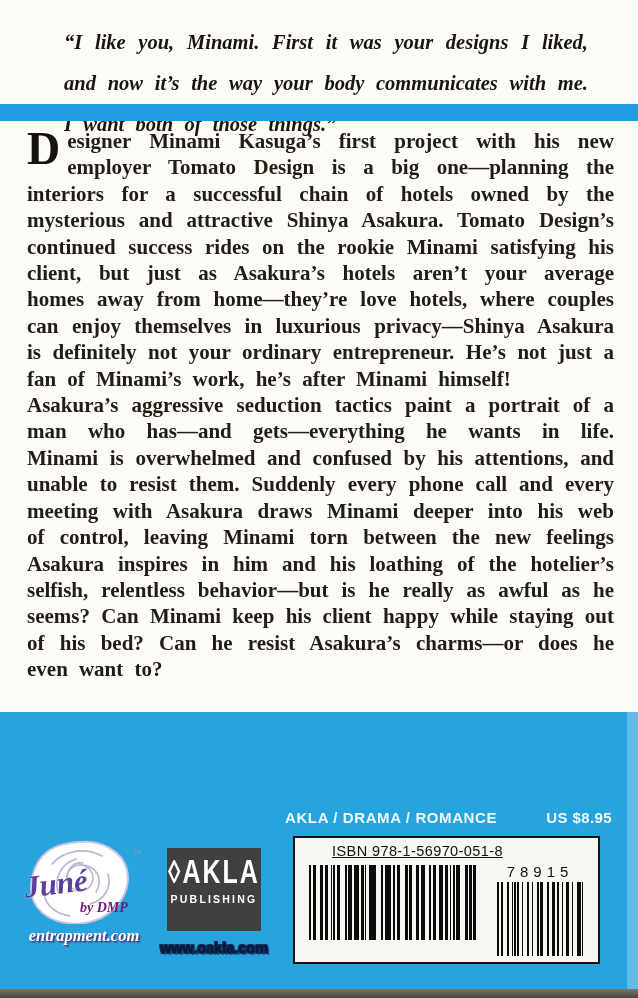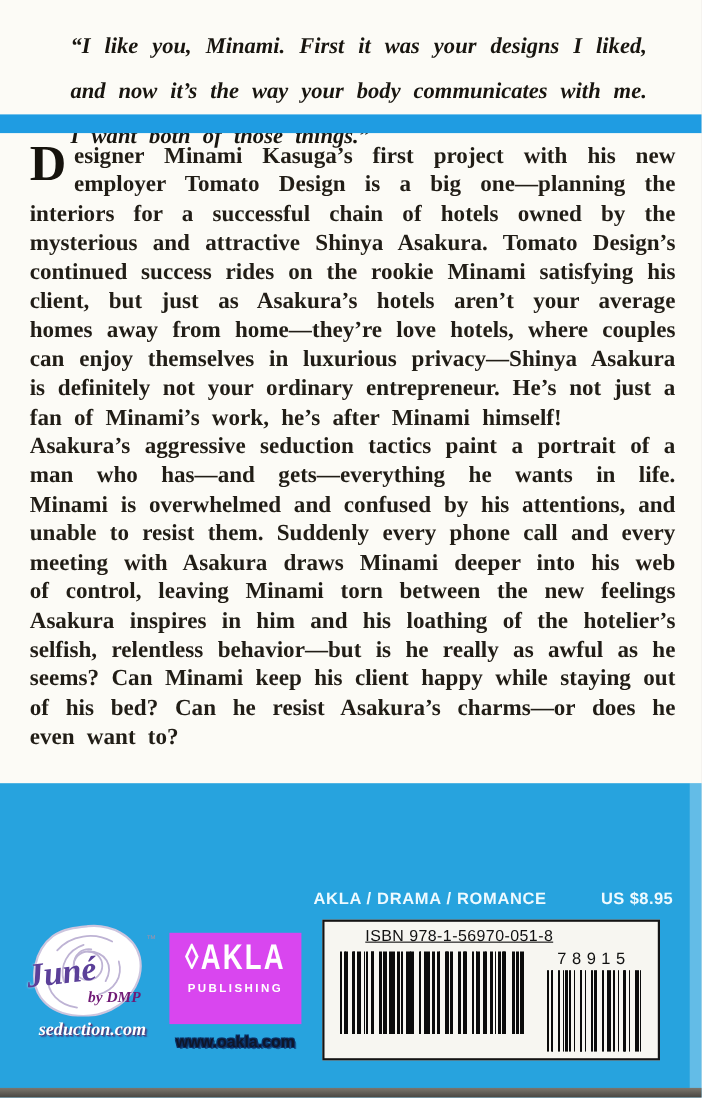--- a/index.html
+++ b/index.html
@@ -59,21 +59,21 @@
     position:absolute;left:60px;top:60px;
     font-size:14px;font-weight:bold;font-style:italic;color:#701a75;
   }
   .june-site{
     position:absolute;left:0;top:86px;width:100%;text-align:center;
     font-size:16.5px;font-weight:bold;font-style:italic;color:#ffffff;
     text-shadow:1px 1px 0 #53407f,2px 2px 1px rgba(60,40,110,.55);
   }
   
   .oakla{position:absolute;left:152px;top:136px;width:124px;text-align:center;}
-  .oakla-box{width:120px;height:74px;background:#d946ef;margin:0 auto;padding-top:9px;box-sizing:content-box;}
+  .oakla-box{width:94px;height:74px;background:#404040;margin:0 auto;padding-top:9px;box-sizing:content-box;}
   .oakla-name{
     display:inline-block;font-family:"Liberation Sans",sans-serif;font-weight:bold;
     font-size:25px;letter-spacing:2px;color:#fff;transform:scaleY(1.3);
   }
   .oakla-pub{
     margin-top:7px;font-family:"Liberation Sans",sans-serif;font-weight:bold;
     font-size:10.5px;letter-spacing:2.2px;color:#fff;
   }
   .oakla-site{
     margin-top:9px;font-family:"Liberation Sans",sans-serif;font-weight:bold;font-size:14.5px;color:#0f172a;
@@ -134,21 +134,21 @@
 
     <div class="june">
       <svg class="rose" width="104" height="84" viewBox="0 0 104 84">
         <path d="M52 2 C72 0 94 10 99 30 C103 48 93 68 73 78 C52 88 22 85 9 67 C-2 51 3 24 20 11 C30 4 42 3 52 2 Z" fill="#ffffff" stroke="#cdc5de" stroke-width="2"></path>
         <circle cx="52" cy="38" r="13" fill="none" stroke="#beb3d4" stroke-width="1.6"></circle>
         <path d="M52 25 C68 25 76 38 68 52 M39 38 C39 27 47 22 55 23 M30 52 C26 38 33 24 48 19 M62 64 C76 60 84 48 80 34 M24 24 C36 10 58 7 74 16 M16 48 C14 62 26 74 42 76" fill="none" stroke="#beb3d4" stroke-width="1.6" stroke-linecap="round"></path>
       </svg>
       <div class="june-tm">™</div>
       <div class="june-name">Juné</div>
       <div class="june-by">by DMP</div>
-      <div class="june-site">seduction.com</div>
+      <div class="june-site">entrapment.com</div>
     </div>
 
     <div class="oakla">
       <div class="oakla-box">
         <div class="oakla-name">◊AKLA</div>
         <div class="oakla-pub">PUBLISHING</div>
       </div>
       <div class="oakla-site">www.oakla.com</div>
     </div>
 

